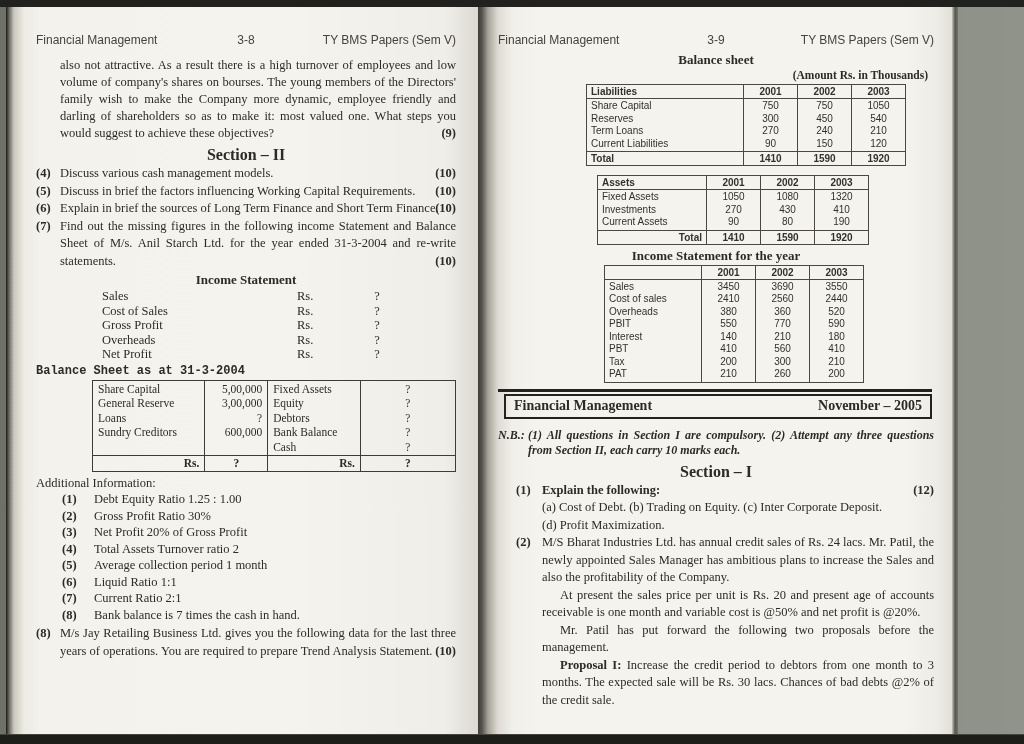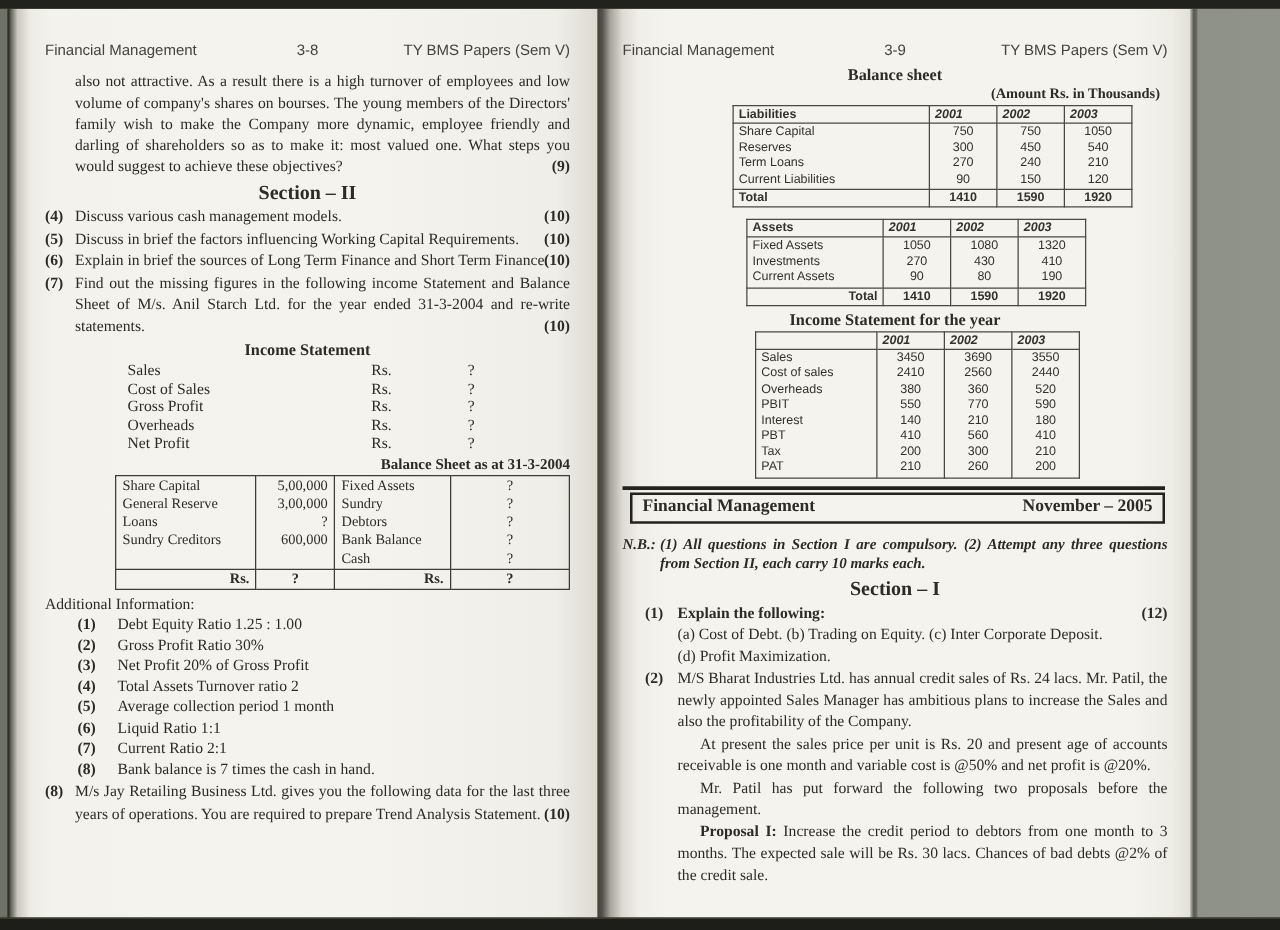--- a/index.html
+++ b/index.html
@@ -25,40 +25,40 @@
   .marks {position:absolute; right:0; bottom:0; font-weight:bold;}
   .sec-title {text-align:center; font-weight:bold; font-size:16px; margin:4px 0 2px; line-height:17px;}
 
   .q {position:relative; padding-left:24px; font-size:12.5px; line-height:17.5px; text-align:justify;}
   .qnum {position:absolute; left:0; font-weight:bold;}
 
   .center-title {text-align:center; font-weight:bold; font-size:13px; line-height:16px; margin:2px 0 1px;}
   .isrow {display:flex; margin-left:66px; font-size:12.5px; line-height:14.5px;}
   .isrow .lb {width:195px;} .isrow .rs {width:55px;} .isrow .qq {width:50px; text-align:center;}
 
-  .bs-title {text-align:right; font-weight:bold; font-size:12px; line-height:15px; margin:2px 0 1px;}
+  .bs-title {text-align:left; font-weight:bold; font-size:12px; line-height:15px; margin:2px 0 1px;font-family:Liberation Mono, monospace;}
   .bs-table {border-collapse:collapse; margin-left:56px; font-size:11.5px;}
   .bs-table td {border:1px solid #3e3c36; padding:0 5px;}
   .bs-table .col {vertical-align:top; padding:1px 5px;}
   .bs-table .ln {height:14.5px; line-height:14.5px; white-space:nowrap;}
   .bs-table .c1 {width:102px;} .bs-table .c2 {width:52px;} .bs-table .c3 {width:82px;} .bs-table .c4 {width:86px;}
   .bs-table .c2 .ln {text-align:right;} .bs-table .c4 .ln {text-align:center;}
   .bs-foot td {font-weight:bold; height:15px; line-height:15px;}
   .bs-foot .fr {text-align:right;} .bs-foot .fc {text-align:center;}
 
   .ai-title {font-size:12.5px; line-height:16px; margin-top:3px;}
   .ai {position:relative; padding-left:58px; font-size:12.5px; line-height:16.5px;}
   .ai .ainum {position:absolute; left:26px; font-weight:bold;}
   .q8 {margin-top:2px;}
 
   .amount-note {text-align:right; font-weight:bold; font-size:11.5px; line-height:13px; padding-right:6px;}
   .mini {border-collapse:collapse; font-family:"Liberation Sans", sans-serif; font-size:10px; color:#33312c; margin-top:2px;}
   .mini th, .mini td {border:1px solid #4a4841; padding:0 4px;}
   .mini th {font-weight:bold; height:13px; text-align:left;}
-  .mini .yr {width:45px; font-style:italic;}
+  .mini .yr {width:45px; text-align:center;}
   .mini .col {vertical-align:top; padding:1px 4px;}
   .mini .ln {height:12.5px; line-height:12.5px; white-space:nowrap;}
   .mini .val .ln {text-align:center;}
   .mini .total td {font-weight:bold; height:13px; text-align:center;}
   .mini .total .tl {text-align:left;}
   .mini .total .tr {text-align:right;}
 
   .banner-rule {height:3px; background:#23221e; margin:6px 2px 2px 0;}
   .banner {display:flex; justify-content:space-between; border:2px solid #23221e; margin:0 2px 0 6px;
            padding:1px 8px 2px; font-weight:bold; font-size:14px; line-height:18px;}
@@ -153,21 +153,21 @@
           </td>
           <td class="col c2">
             <div class="ln">5,00,000</div>
             <div class="ln">3,00,000</div>
             <div class="ln">?</div>
             <div class="ln">600,000</div>
             <div class="ln"></div>
           </td>
           <td class="col c3">
             <div class="ln">Fixed Assets</div>
-            <div class="ln">Sundry</div>
+            <div class="ln">Equity</div>
             <div class="ln">Debtors</div>
             <div class="ln">Bank Balance</div>
             <div class="ln">Cash</div>
           </td>
           <td class="col c4">
             <div class="ln">?</div>
             <div class="ln">?</div>
             <div class="ln">?</div>
             <div class="ln">?</div>
             <div class="ln">?</div>

